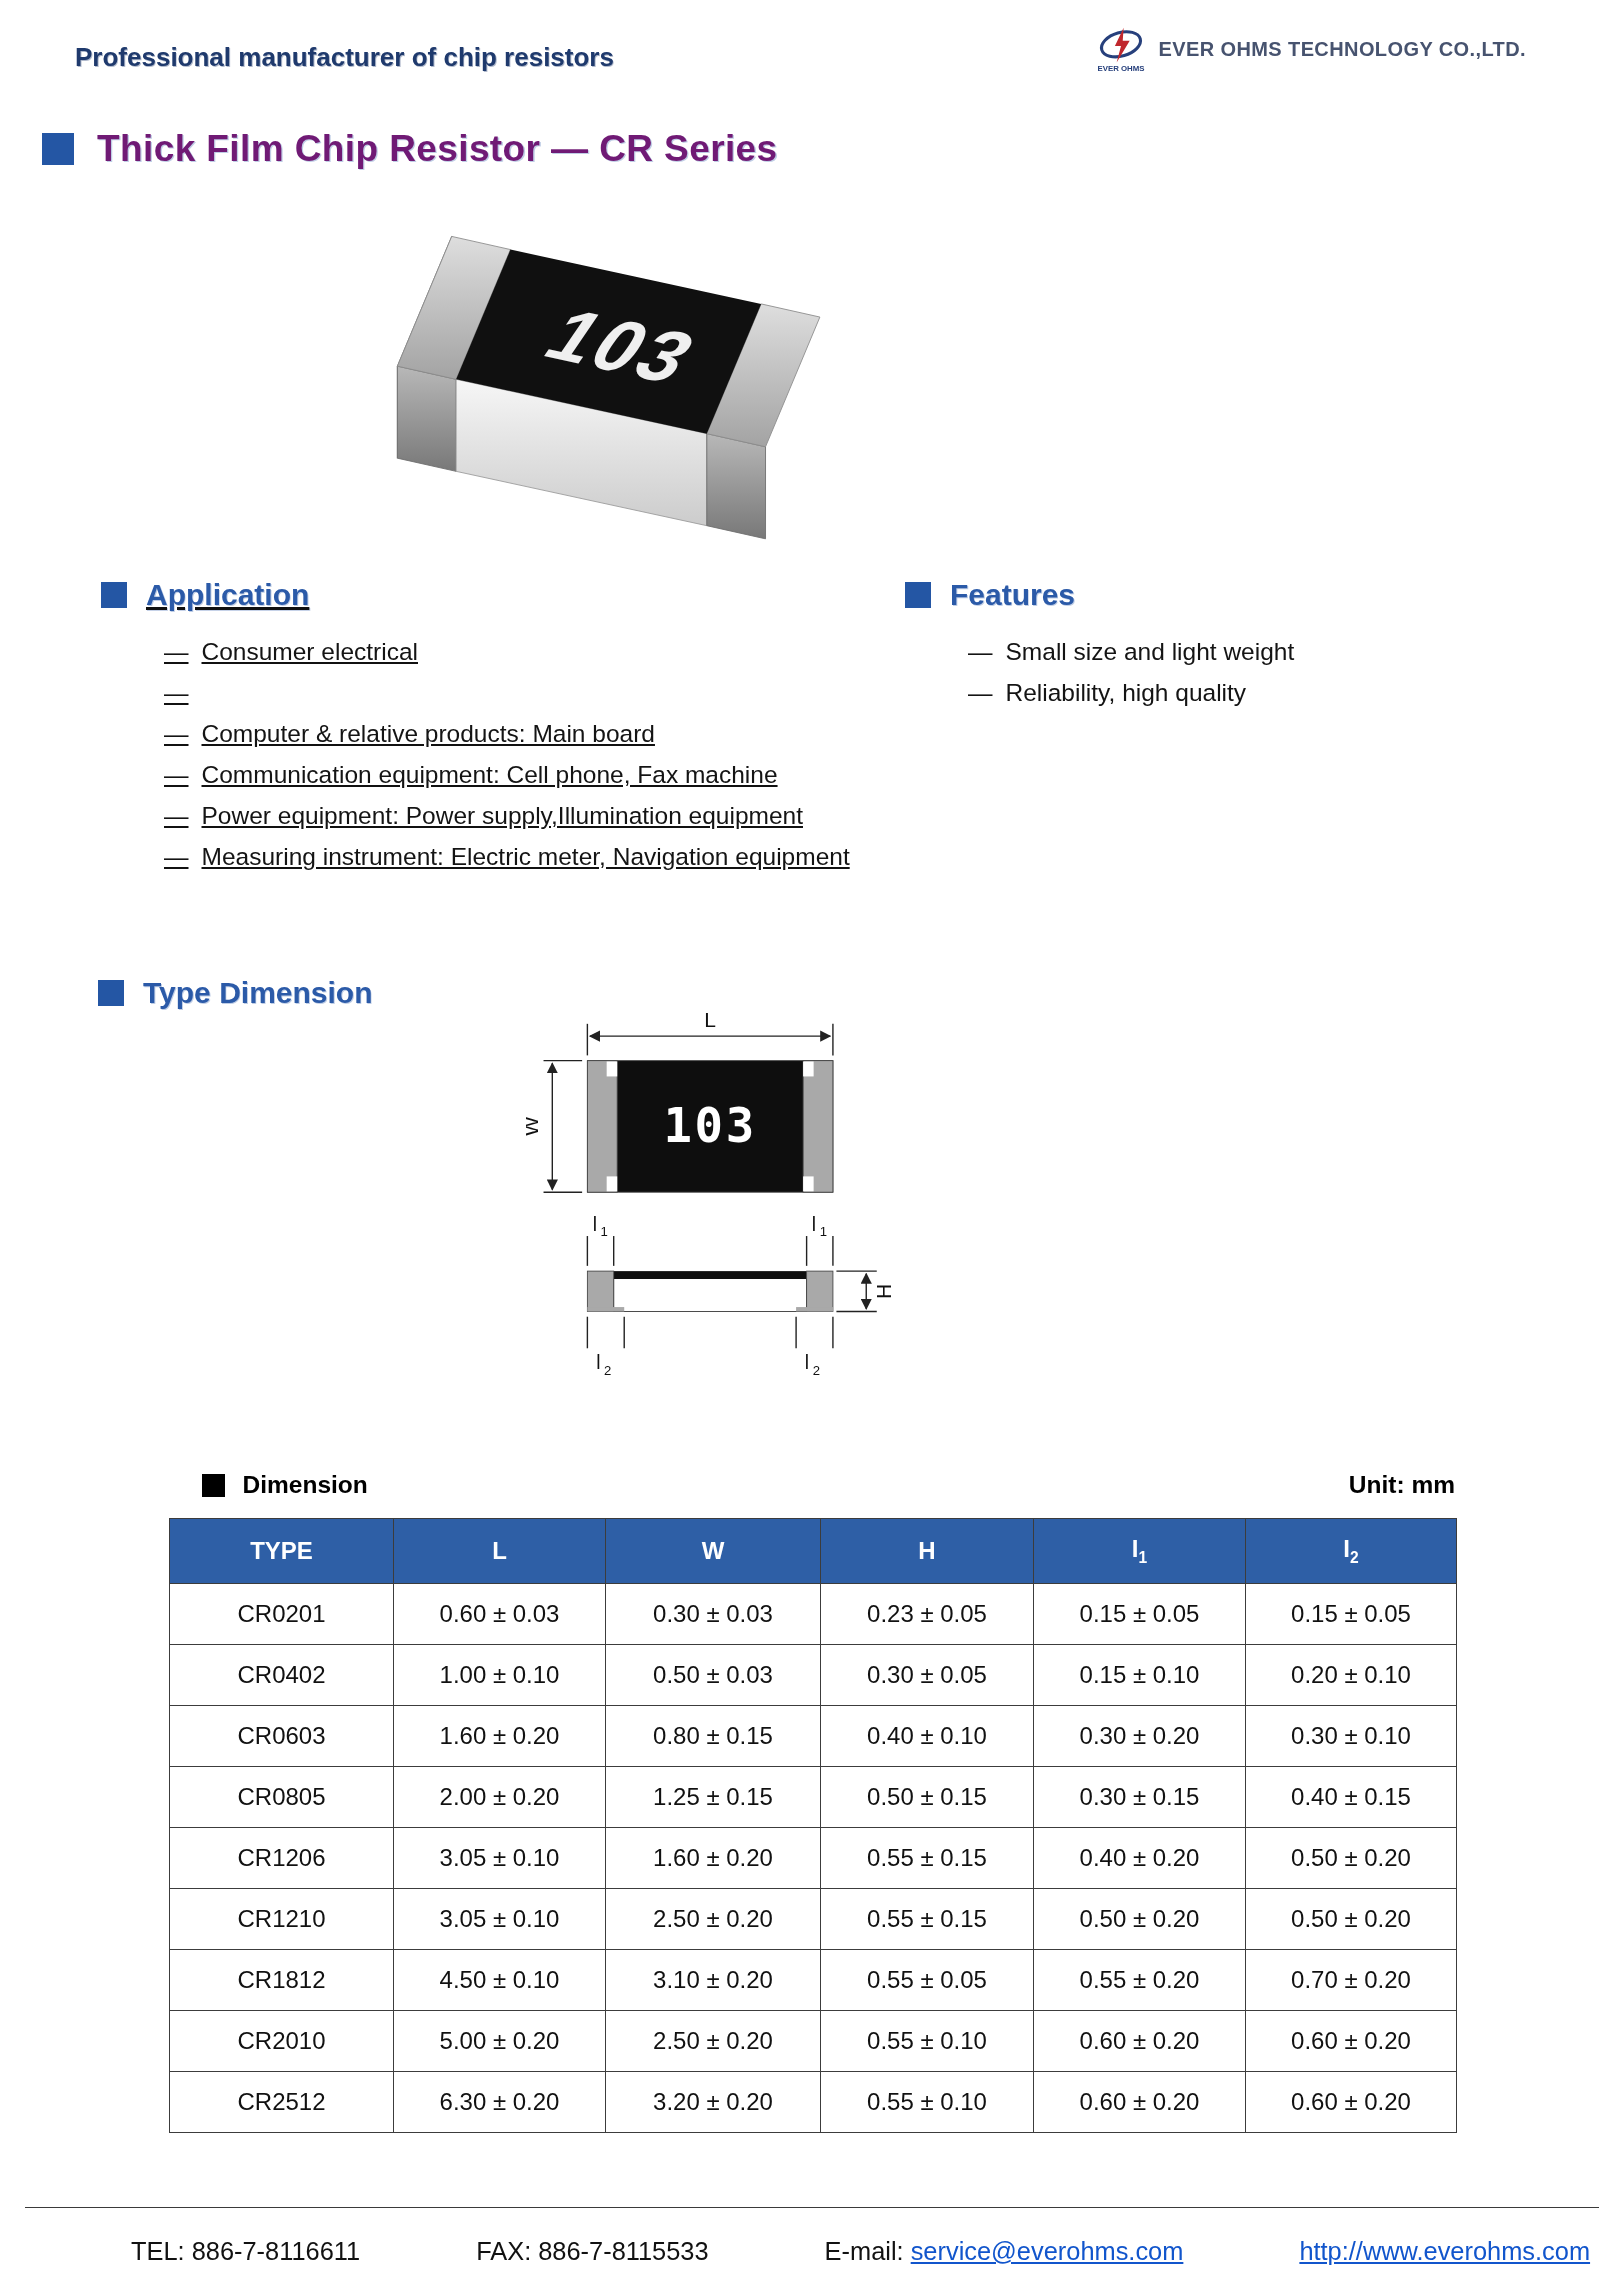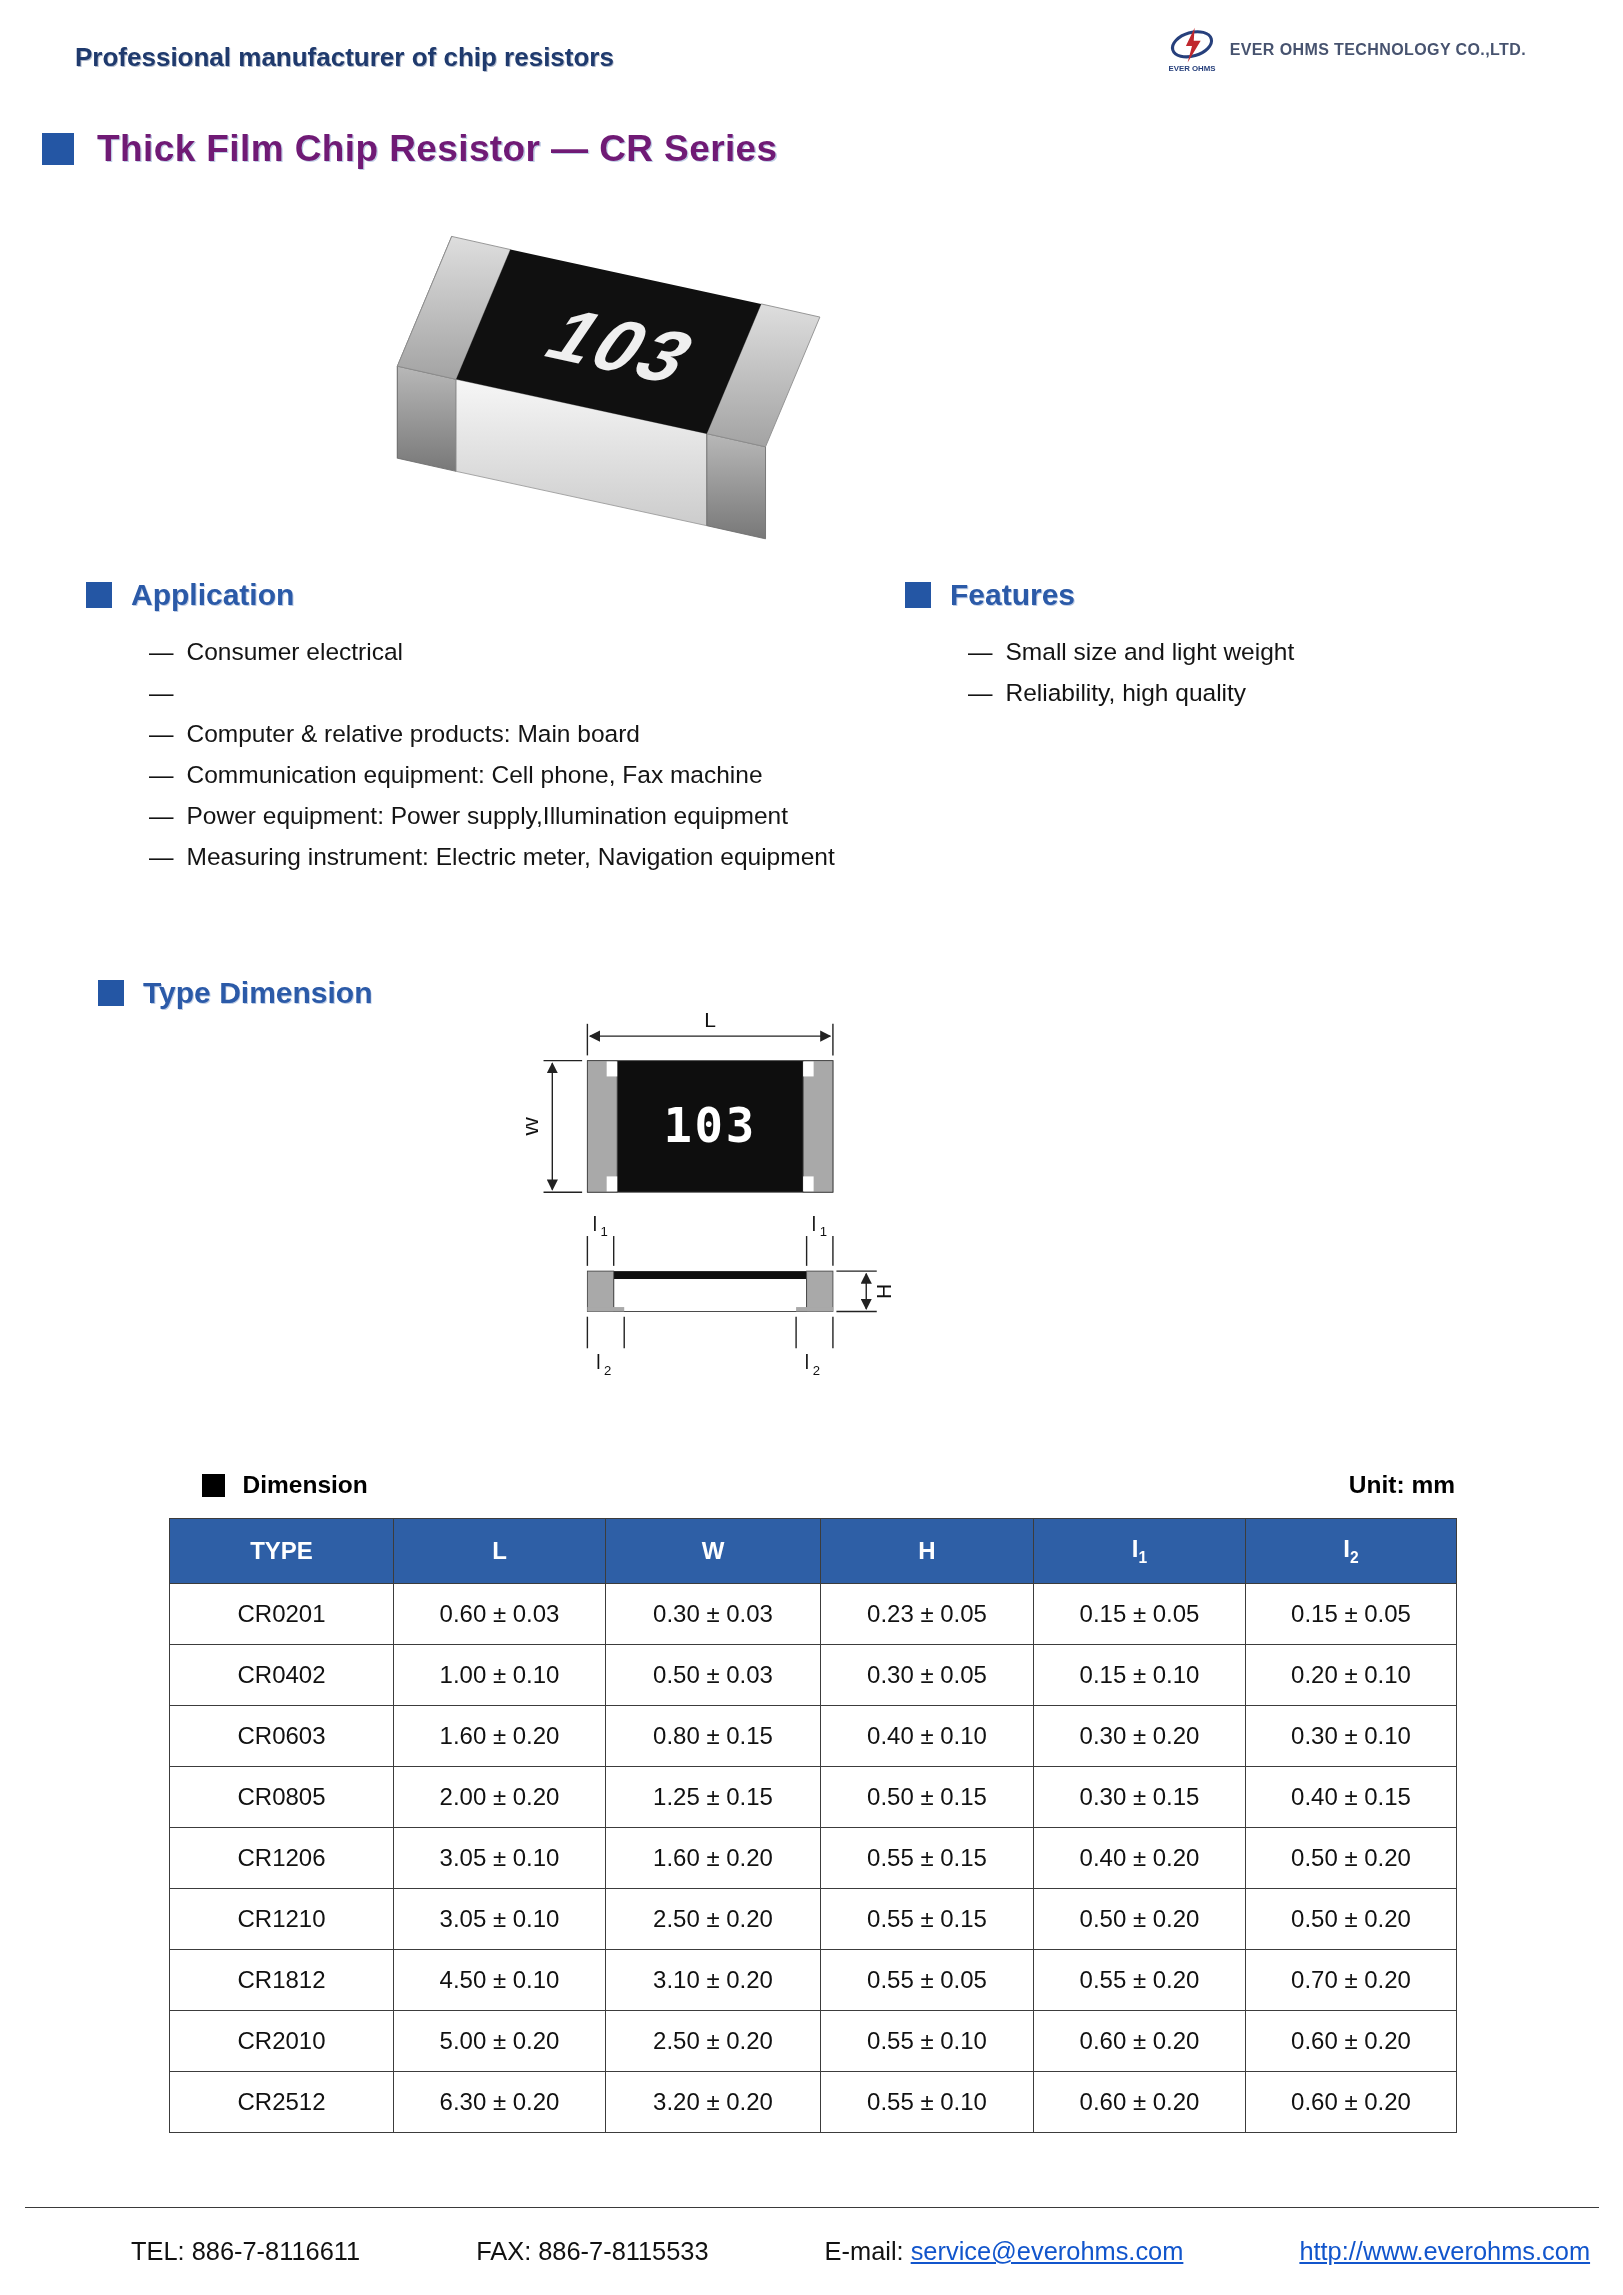--- a/index.html
+++ b/index.html
@@ -9,37 +9,37 @@
     font-family:"Liberation Sans", sans-serif; color:#111;
   }
   .page { position:absolute; inset:0; }
 
   
   .topbar { position:absolute; top:26px; left:75px; right:97px;
     display:flex; justify-content:space-between; align-items:flex-end; }
   .tagline { font-size:26px; font-weight:bold; color:#1f3a6d;
     text-shadow:0.9px 0.9px 0 rgba(31,58,109,.35); }
   .brand { display:flex; align-items:center; gap:10.5px; }
-  .company-name { font-size:16px; font-weight:bold; color:#47536f; letter-spacing:0.4px; }
+  .company-name { font-size:20px; font-weight:bold; color:#47536f; letter-spacing:0.4px; }
 
   
   .title-row { position:absolute; top:128px; left:42px; display:flex; align-items:center; gap:23px; }
   .sq-title { width:32px; height:32px; background:#2456a4; flex:none; }
   .page-title { font-size:37px; font-weight:bold; color:#701a75; letter-spacing:0.4px;
     text-shadow:1.3px 1.3px 0 rgba(43,90,168,.3); }
 
   
   .chip-figure { position:absolute; top:168px; left:329px; }
 
   
   .section-head { display:flex; align-items:center; gap:19px; }
   .sq-sec { width:26px; height:26px; background:#2456a4; flex:none; }
   .sec-title { font-size:30px; font-weight:bold; color:#2b5aa8;
     text-shadow:0.9px 0.9px 0 rgba(43,90,168,.3); }
-  .application { position:absolute; top:578px; left:86px; width:789px; }
+  .application { position:absolute; top:578px; left:101px; width:789px;text-decoration:underline; }
   .features   { position:absolute; top:578px; left:905px; width:631px; }
   .item-list { list-style:none; margin-top:19px; padding-left:63px; }
   .item-list li { display:flex; gap:13px; font-size:24.5px; line-height:41px; color:#141414; }
 
   .type-dim-head { position:absolute; top:936px; left:98px;margin-top:40px; }
 
   
   .drawing { position:absolute; top:1008px; left:526px; }
   .dim { stroke:#222; stroke-width:1.6; }
   .lbl { font-size:24px; fill:#111; }

